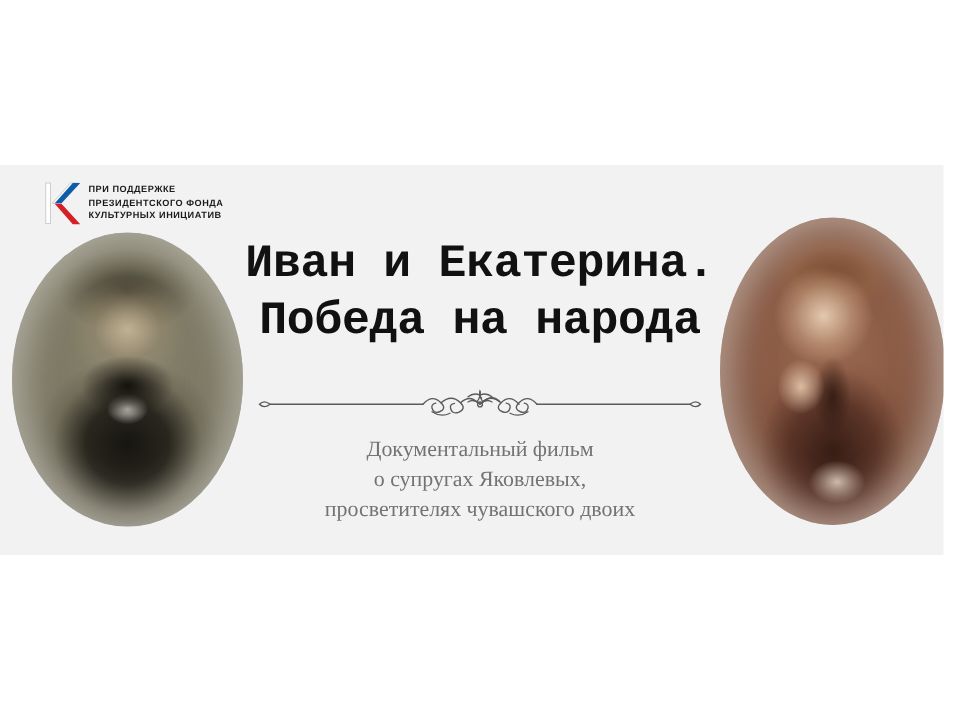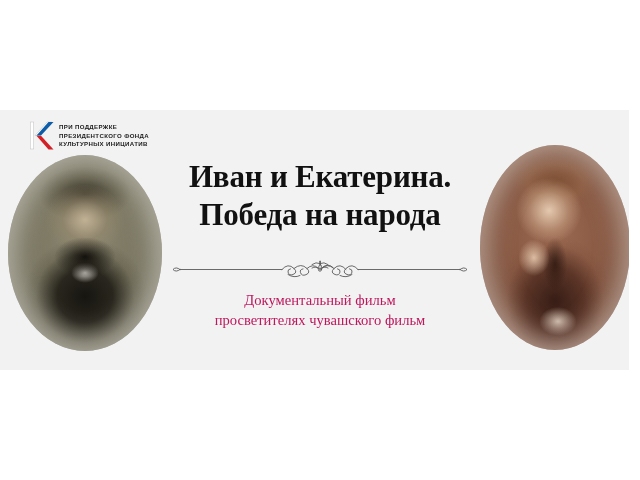--- a/index.html
+++ b/index.html
@@ -123,21 +123,21 @@
     top: 0;
     width: 340px;
     height: 260px;
     text-align: center;
   }
   .title {
     position: absolute;
     left: 0;
     top: 48px;
     width: 340px;
-    font-family: Liberation Serif, serif;
+    font-family: Liberation Mono, monospace;
     font-weight: bold;
     font-size: 31px;
     line-height: 38px;
     color: #111111;
     letter-spacing: -0.2px;
   }
   .title-line { display: block; white-space: nowrap; }
 
   
   .divider {
@@ -151,21 +151,21 @@
 
   
   .subtitle {
     position: absolute;
     left: 0;
     top: 180px;
     width: 340px;
     font-family: "Liberation Serif", serif;
     font-size: 14.6px;
     line-height: 20px;
-    color: #be185d;
+    color: #737373;
   }
   .subtitle-line { display: block; white-space: nowrap; }
 </style>
 </head>
 <body>
 
 <div class="page">
 
   <div class="banner">
 
@@ -220,19 +220,20 @@
             <path d="M118,16.5 q6,4 12,1"></path>
             <path d="M182,16.5 q-6,4 -12,1"></path>
             <path d="M142,6.5 q4,-3 8,-1"></path>
             <path d="M158,6.5 q-4,-3 -8,-1"></path>
           </g>
         </svg>
       </div>
 
       <div class="subtitle">
         <span class="subtitle-line">Документальный фильм</span>
-        <span class="subtitle-line">просветителях чувашского фильм</span>
+        <span class="subtitle-line">о супругах Яковлевых,</span>
+        <span class="subtitle-line">просветителях чувашского двоих</span>
       </div>
 
     </div>
 
   </div>
 </div>
 
 </body></html>

